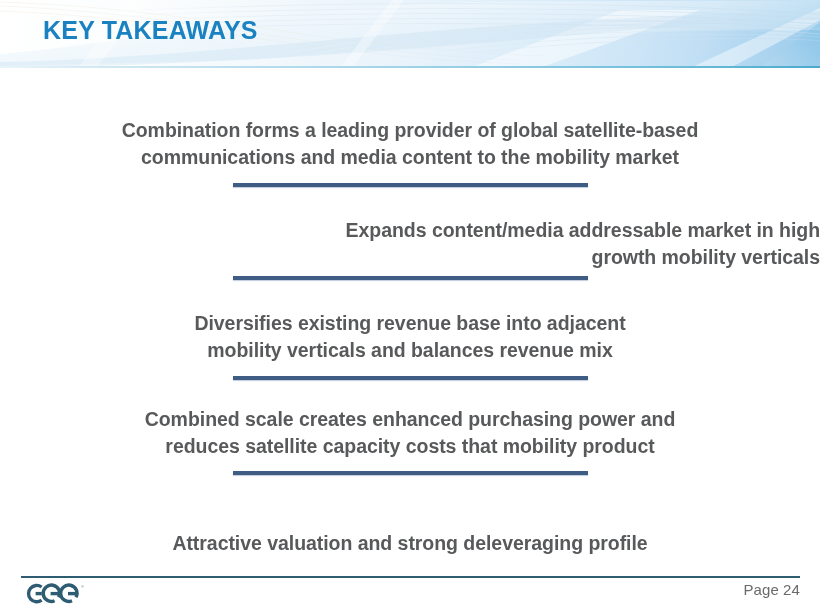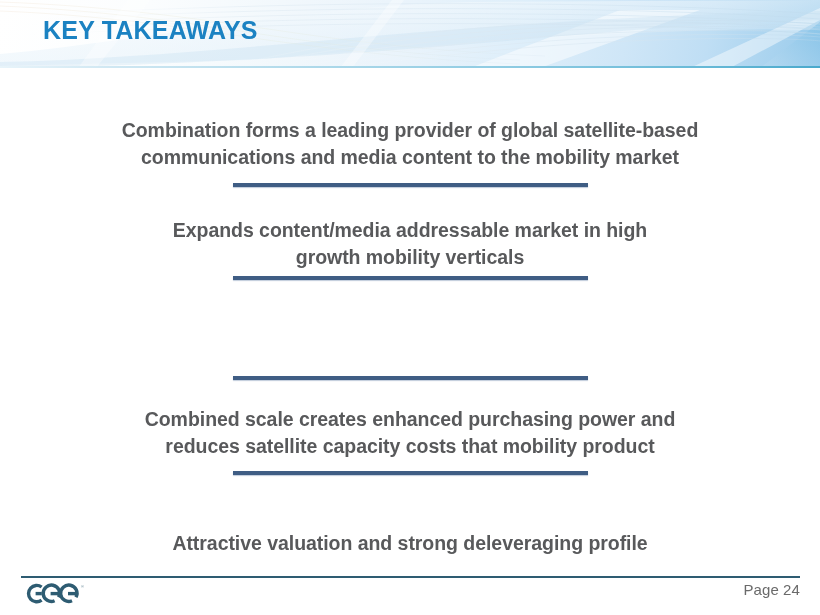--- a/index.html
+++ b/index.html
@@ -101,21 +101,21 @@
   }
   .divider {
     margin: 0 auto;
     width: 355px;
     height: 4px;
     background: #3f5d84;
     box-shadow: 0 1px 1px rgba(140,160,190,0.55);
   }
 
   .b0 { top: 41px; }
-  .b1 { top: 141px; }
+  .b1 { top: 141px; text-align: right; }
   .b2 { top: 234px; }
   .b3 { top: 330px; }
   .b4 { top: 454px; }
 
   .d0 { position: absolute; left: 0; top: 115px; width: 820px; }
   .d1 { position: absolute; left: 0; top: 208px; width: 820px; }
   .d2 { position: absolute; left: 0; top: 308px; width: 820px; }
   .d3 { position: absolute; left: 0; top: 403px; width: 820px; }
 
   
@@ -222,20 +222,24 @@
     </div>
 
     <div class="takeaway-block b1">
       <div class="takeaway-text">Expands content/media addressable market in high
 growth mobility verticals</div>
     </div>
     <div class="d1">
       <div class="divider"></div>
     </div>
 
+    <div class="takeaway-block b2">
+      <div class="takeaway-text">Diversifies existing revenue base into adjacent
+mobility verticals and balances revenue mix</div>
+    </div>
     <div class="d2">
       <div class="divider"></div>
     </div>
 
     <div class="takeaway-block b3">
       <div class="takeaway-text">Combined scale creates enhanced purchasing power and
 reduces satellite capacity costs that mobility product</div>
     </div>
     <div class="d3">
       <div class="divider"></div>

